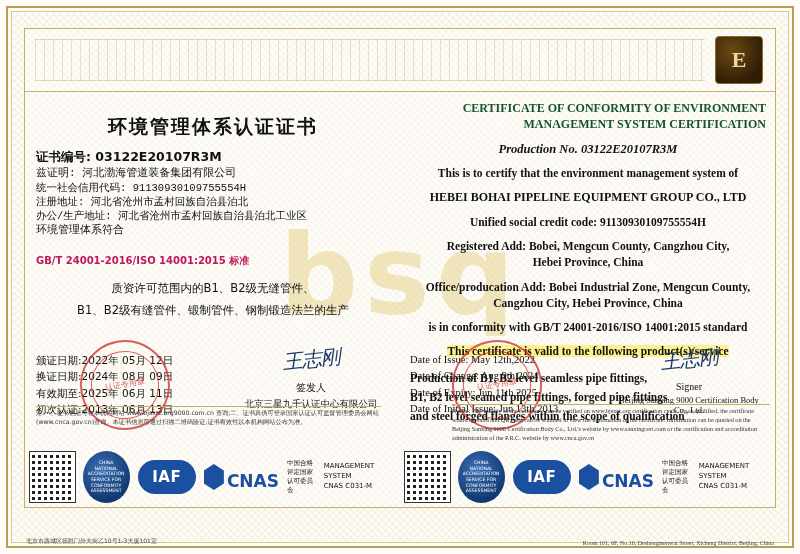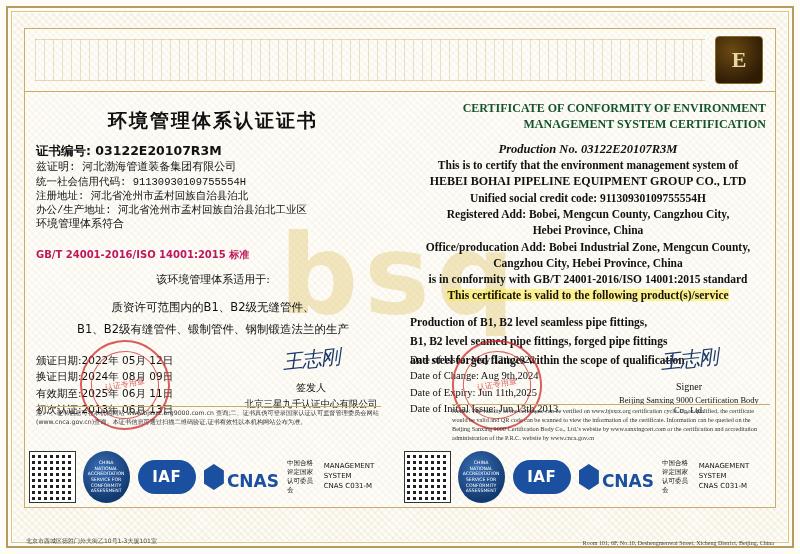--- a/index.html
+++ b/index.html
@@ -78,21 +78,21 @@
     font-size:110px;font-weight:bold;color:rgba(226,201,120,0.45);
     letter-spacing:6px;pointer-events:none;line-height:1;
   }
   
   .cols{position:absolute;left:30px;right:30px;top:96px;display:flex;}
   .col{width:50%;box-sizing:border-box;}
   .col-cn{padding:0 10px 0 6px;}
   .col-en{padding:0 4px 0 10px;}
   .cn-title{
     text-align:center;font-family:"DejaVu Sans", sans-serif;
-    font-size:19px;font-weight:bold;color:#111;letter-spacing:2px;margin-top:12px;
+    font-size:19px;font-weight:bold;color:#111;letter-spacing:2px;margin-top:18px;
   }
   .cn-certno{
     text-align:left;font-size:12.5px;margin-top:9px;color:#111;
     font-family:"DejaVu Sans", sans-serif;font-weight:bold;
   }
   .cn-line{
     font-family:Liberation Mono, monospace;
     font-size:11px;color:#111;line-height:1.35;
   }
   .cn-line.small{font-size:10.5px;}
@@ -105,21 +105,21 @@
     font-family:"DejaVu Sans", sans-serif;font-size:11.5px;color:#111;
     text-align:center;line-height:1.9;margin-top:10px;
   }
   .en-title{
     text-align:right;font-size:12px;font-weight:bold;color:#14532d;
     line-height:1.35;margin-top:4px;
   }
   .en-certno{
     text-align:center;font-size:12.5px;font-weight:bold;font-style:italic;margin-top:10px;color:#111;
   }
-  .en-center{text-align:center;font-size:11.5px;color:#111;margin-top:0;line-height:1.4;}
+  .en-center{text-align:center;font-size:11.5px;color:#111;margin-top:8px;line-height:1.4;}
   .en-center.b{font-weight:bold;}
   .en-center.bigb{font-weight:bold;font-size:12px;}
   .en-scope{
     font-size:11.5px;font-weight:bold;color:#111;
     margin-top:10px;line-height:1.65;
   }
   
   .lower{position:absolute;left:30px;right:30px;top:352px;display:flex;}
   .lower-col{width:50%;box-sizing:border-box;position:relative;}
   .dates-cn{font-family:"DejaVu Sans", sans-serif;font-size:10.5px;line-height:1.55;color:#111;padding-left:6px;}
@@ -230,21 +230,20 @@
       <div class="cn-line small">
         <span>注册地址:</span>
         <span>河北省沧州市孟村回族自治县泊北</span>
       </div>
       <div class="cn-line small">
         <span>办公/生产地址:</span>
         <span>河北省沧州市孟村回族自治县泊北工业区</span>
       </div>
       <div class="cn-line">环境管理体系符合</div>
       <div class="cn-std">GB/T 24001-2016/ISO 14001:2015 标准</div>
-      <div class="cn-applies">该环境管理体系适用于:</div>
       <div class="cn-scope">质资许可范围内的B1、B2级无缝管件、</div>
       <div class="cn-scope" style="margin-top:0">B1、B2级有缝管件、锻制管件、钢制锻造法兰的生产</div>
     </div>
 
     <div class="col col-en">
       <div class="en-title">CERTIFICATE OF CONFORMITY OF ENVIRONMENT</div>
       <div class="en-title" style="margin-top:0">MANAGEMENT SYSTEM CERTIFICATION</div>
       <div class="en-certno">Production No. 03122E20107R3M</div>
       <div class="en-center b">This is to certify that the environment management system of</div>
       <div class="en-center bigb">HEBEI BOHAI PIPELINE EQUIPMENT GROUP CO., LTD</div>

